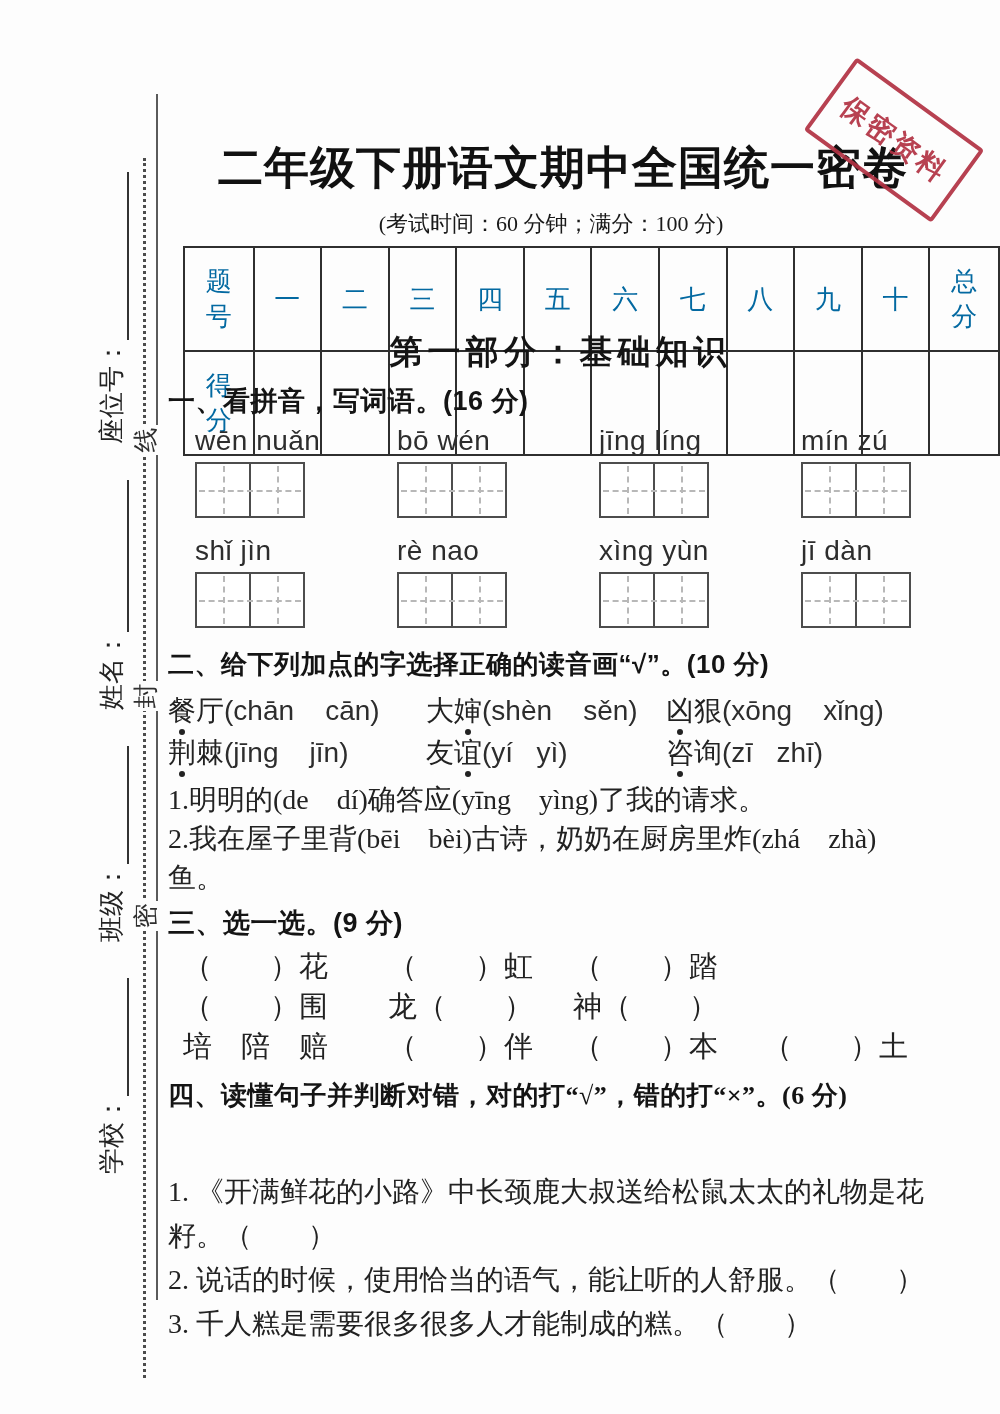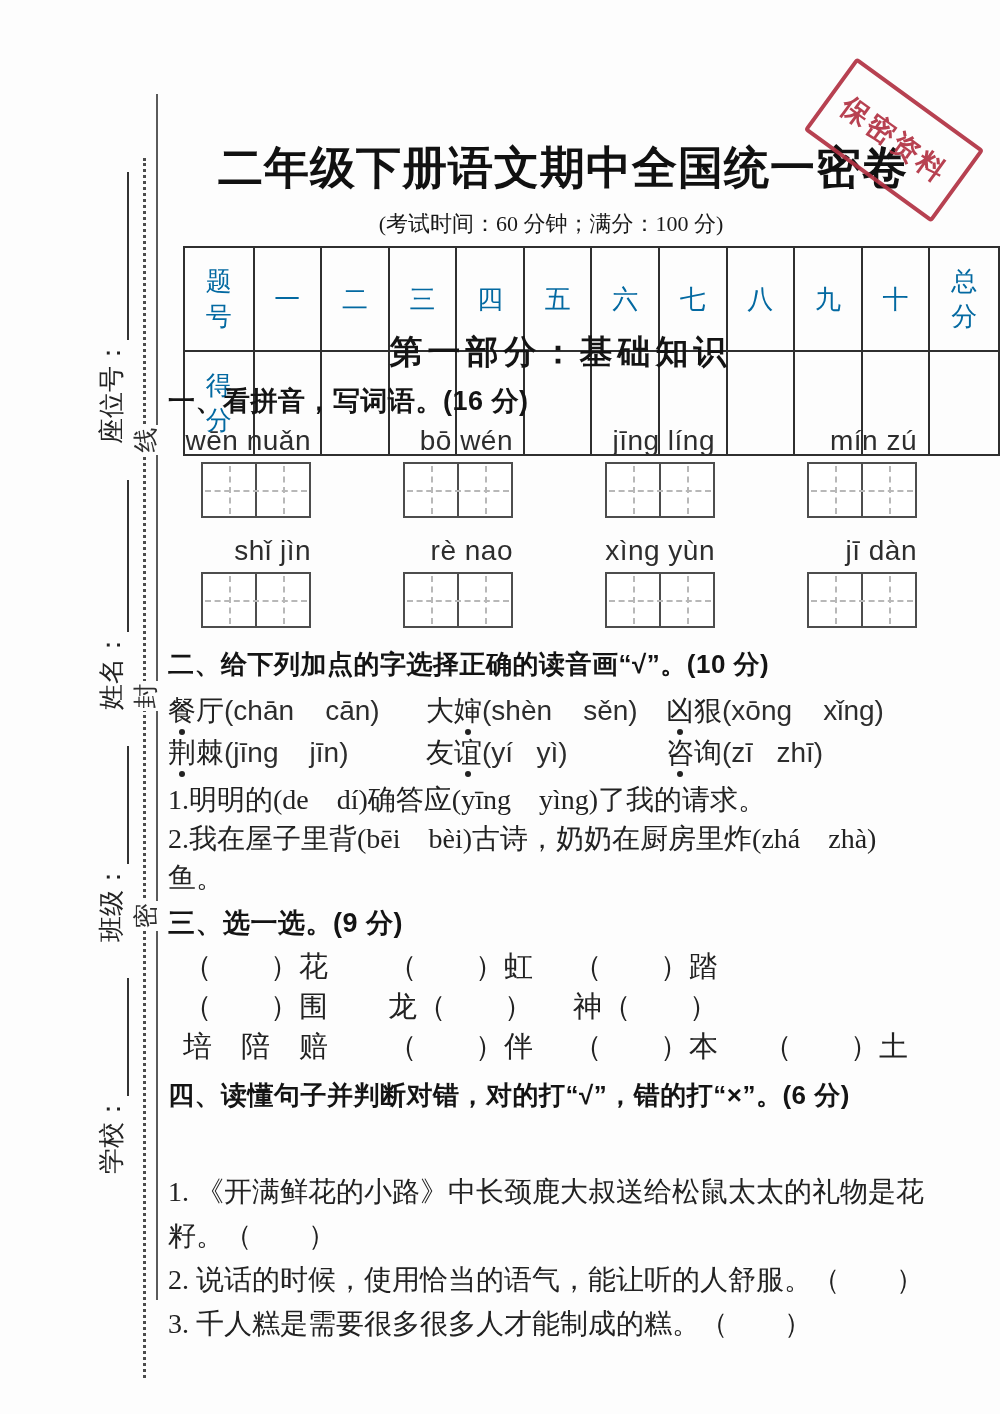--- a/index.html
+++ b/index.html
@@ -65,27 +65,27 @@
     left:183px;top:330px;width:755px;text-align:center;
     font-family:"Liberation Serif",serif;font-weight:700;font-size:33px;
     letter-spacing:5px;color:#141414;
   }
   .q-head{
     left:168px;width:800px;font-weight:800;font-size:27px;color:#141414;letter-spacing:.5px;
   }
   .q1-head{top:383px;}
   .q2-head{top:647px;}
   .q3-head{top:905px;}
-  .q4-head{top:1078px;}
+  .q4-head{top:1078px;font-family:Liberation Serif, serif;}
 
   
   .pin-row{left:195px;top:0;width:722px;display:flex;justify-content:space-between;}
   .pin-row.r1{top:424px;}
   .pin-row.r2{top:534px;}
-  .pgroup{width:116px;display:flex;flex-direction:column;align-items:flex-end;}
+  .pgroup{width:116px;display:flex;flex-direction:column;align-items:flex-start;}
   .pinyin-label{font-size:28px;color:#2d2d2d;letter-spacing:.5px;height:34px;line-height:34px;margin-bottom:4px;white-space:nowrap;}
   .tzg{display:flex;position:relative;border:2px solid #4d4d4d;background:#fff;}
   .tzg .cell{width:52px;height:52px;position:relative;}
   .tzg .cell + .cell{border-left:2px solid #4d4d4d;}
   .tzg .cell::before{
     content:"";position:absolute;left:50%;top:2px;bottom:2px;border-left:2px dashed #b8b8b8;
   }
   .tzg::after{
     content:"";position:absolute;left:2px;right:2px;top:50%;border-top:2px dashed #b8b8b8;
   }

